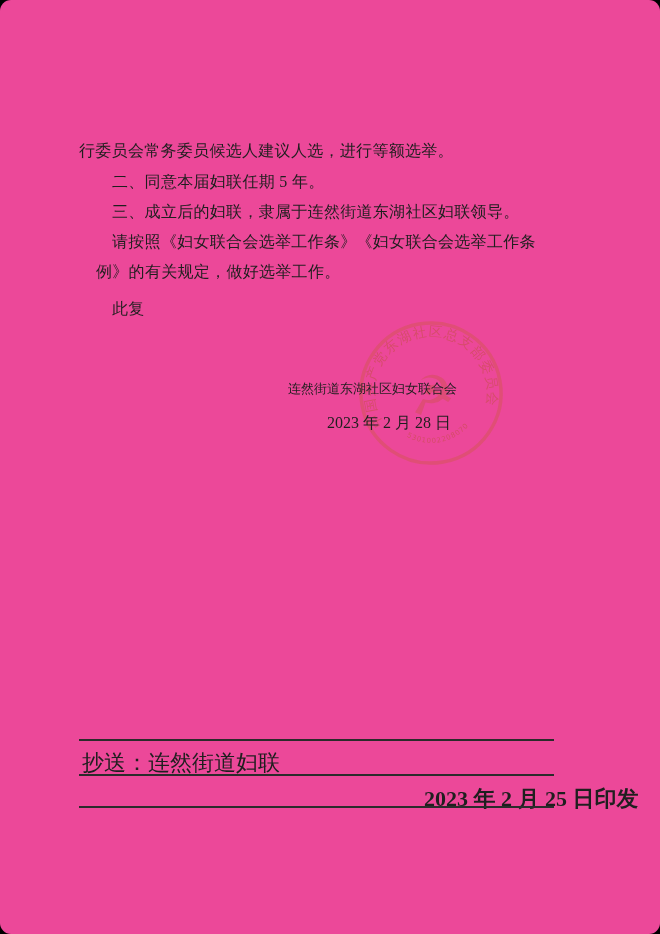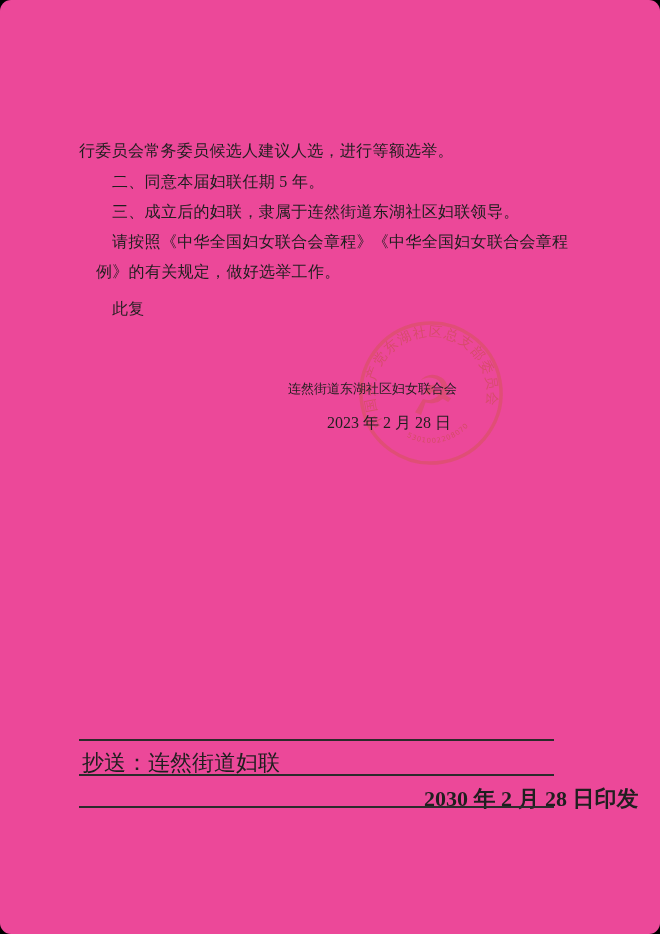--- a/index.html
+++ b/index.html
@@ -55,21 +55,21 @@
   }
 </style>
 </head>
 <body>
 
 <div class="paper">
 
   <div class="doc-line" style="top:141px;left:79px;">行委员会常务委员候选人建议人选，进行等额选举。</div>
   <div class="doc-line" style="top:172px;left:112px;">二、同意本届妇联任期 5 年。</div>
   <div class="doc-line" style="top:202px;left:112px;">三、成立后的妇联，隶属于连然街道东湖社区妇联领导。</div>
-  <div class="doc-line" style="top:232px;left:112px;">请按照《中华全国妇女联合会章程》《中华全国妇女联合会章程</div>
+  <div class="doc-line" style="top:232px;left:112px;">请按照《妇女联合会选举工作条》《妇女联合会选举工作条</div>
   <div class="doc-line" style="top:262px;left:96px;">例》的有关规定，做好选举工作。</div>
   <div class="doc-line" style="top:292px;left:112px;margin-top:7px;">此复</div>
 
   <div class="stamp">
     <svg width="150" height="150" viewBox="0 0 150 150">
       <circle cx="75" cy="75" r="70" fill="none" stroke="#d35555" stroke-opacity="0.6" stroke-width="3.5"></circle>
       <path id="stamp-arc-top" d="M 21.4 94.5 A 57 57 0 1 1 128.6 94.5" fill="none"></path>
       <path id="stamp-arc-bottom" d="M 42.9 113.3 A 50 50 0 0 0 107.1 113.3" fill="none"></path>
       <text font-size="13.5" fill="#c94f4f" fill-opacity="0.75" letter-spacing="1.5" font-family="Liberation Serif, DejaVu Serif, serif">
         <textPath href="#stamp-arc-top" startOffset="50%" text-anchor="middle">中国共产党东湖社区总支部委员会</textPath>
@@ -80,16 +80,16 @@
       </text>
     </svg>
   </div>
 
   <div class="sig" style="top:380px;left:288px;font-size:13px;">连然街道东湖社区妇女联合会</div>
   <div class="sig" style="top:413px;left:327px;font-size:16px;">2023 年 2 月 28 日</div>
 
   <div class="rule" style="top:739px;height:2px;"></div>
   <div class="footer-text" style="top:748px;left:82px;">抄送：连然街道妇联</div>
   <div class="rule" style="top:774px;height:2px;"></div>
-  <div class="footer-text" style="top:784px;left:424px;font-weight:600;">2030 年 2 月 28 日印发</div>
+  <div class="footer-text" style="top:784px;left:424px;font-weight:600;">2023 年 2 月 25 日印发</div>
   <div class="rule" style="top:806px;height:2px;"></div>
 
 </div>
 
 </body></html>

